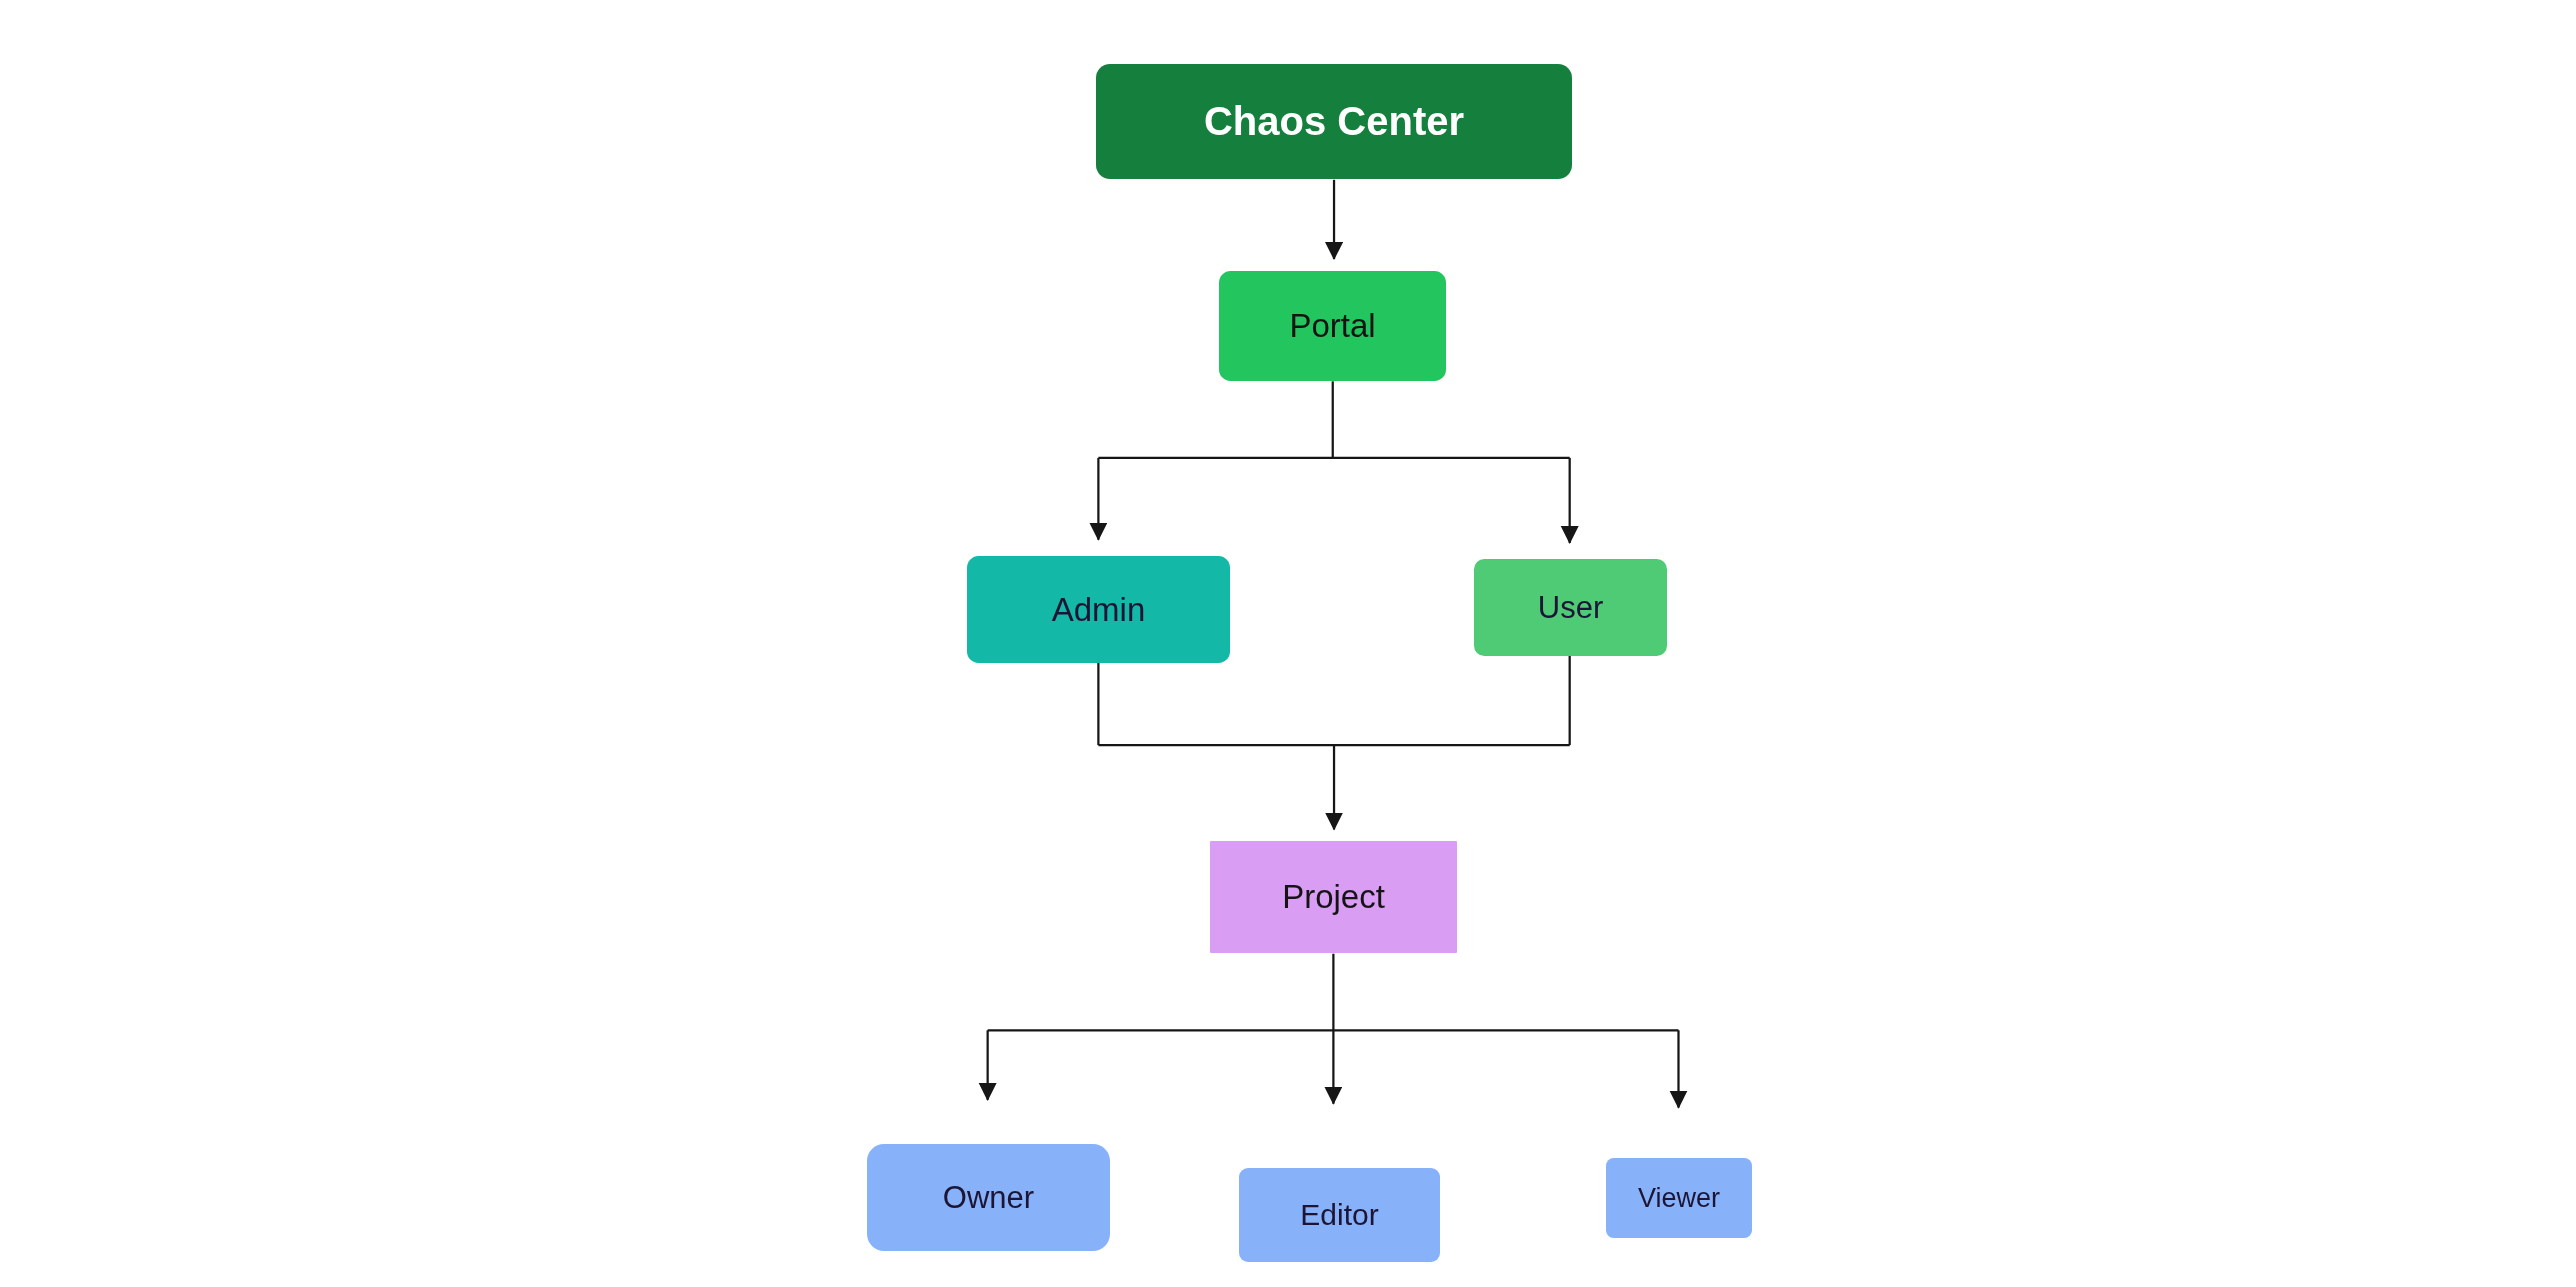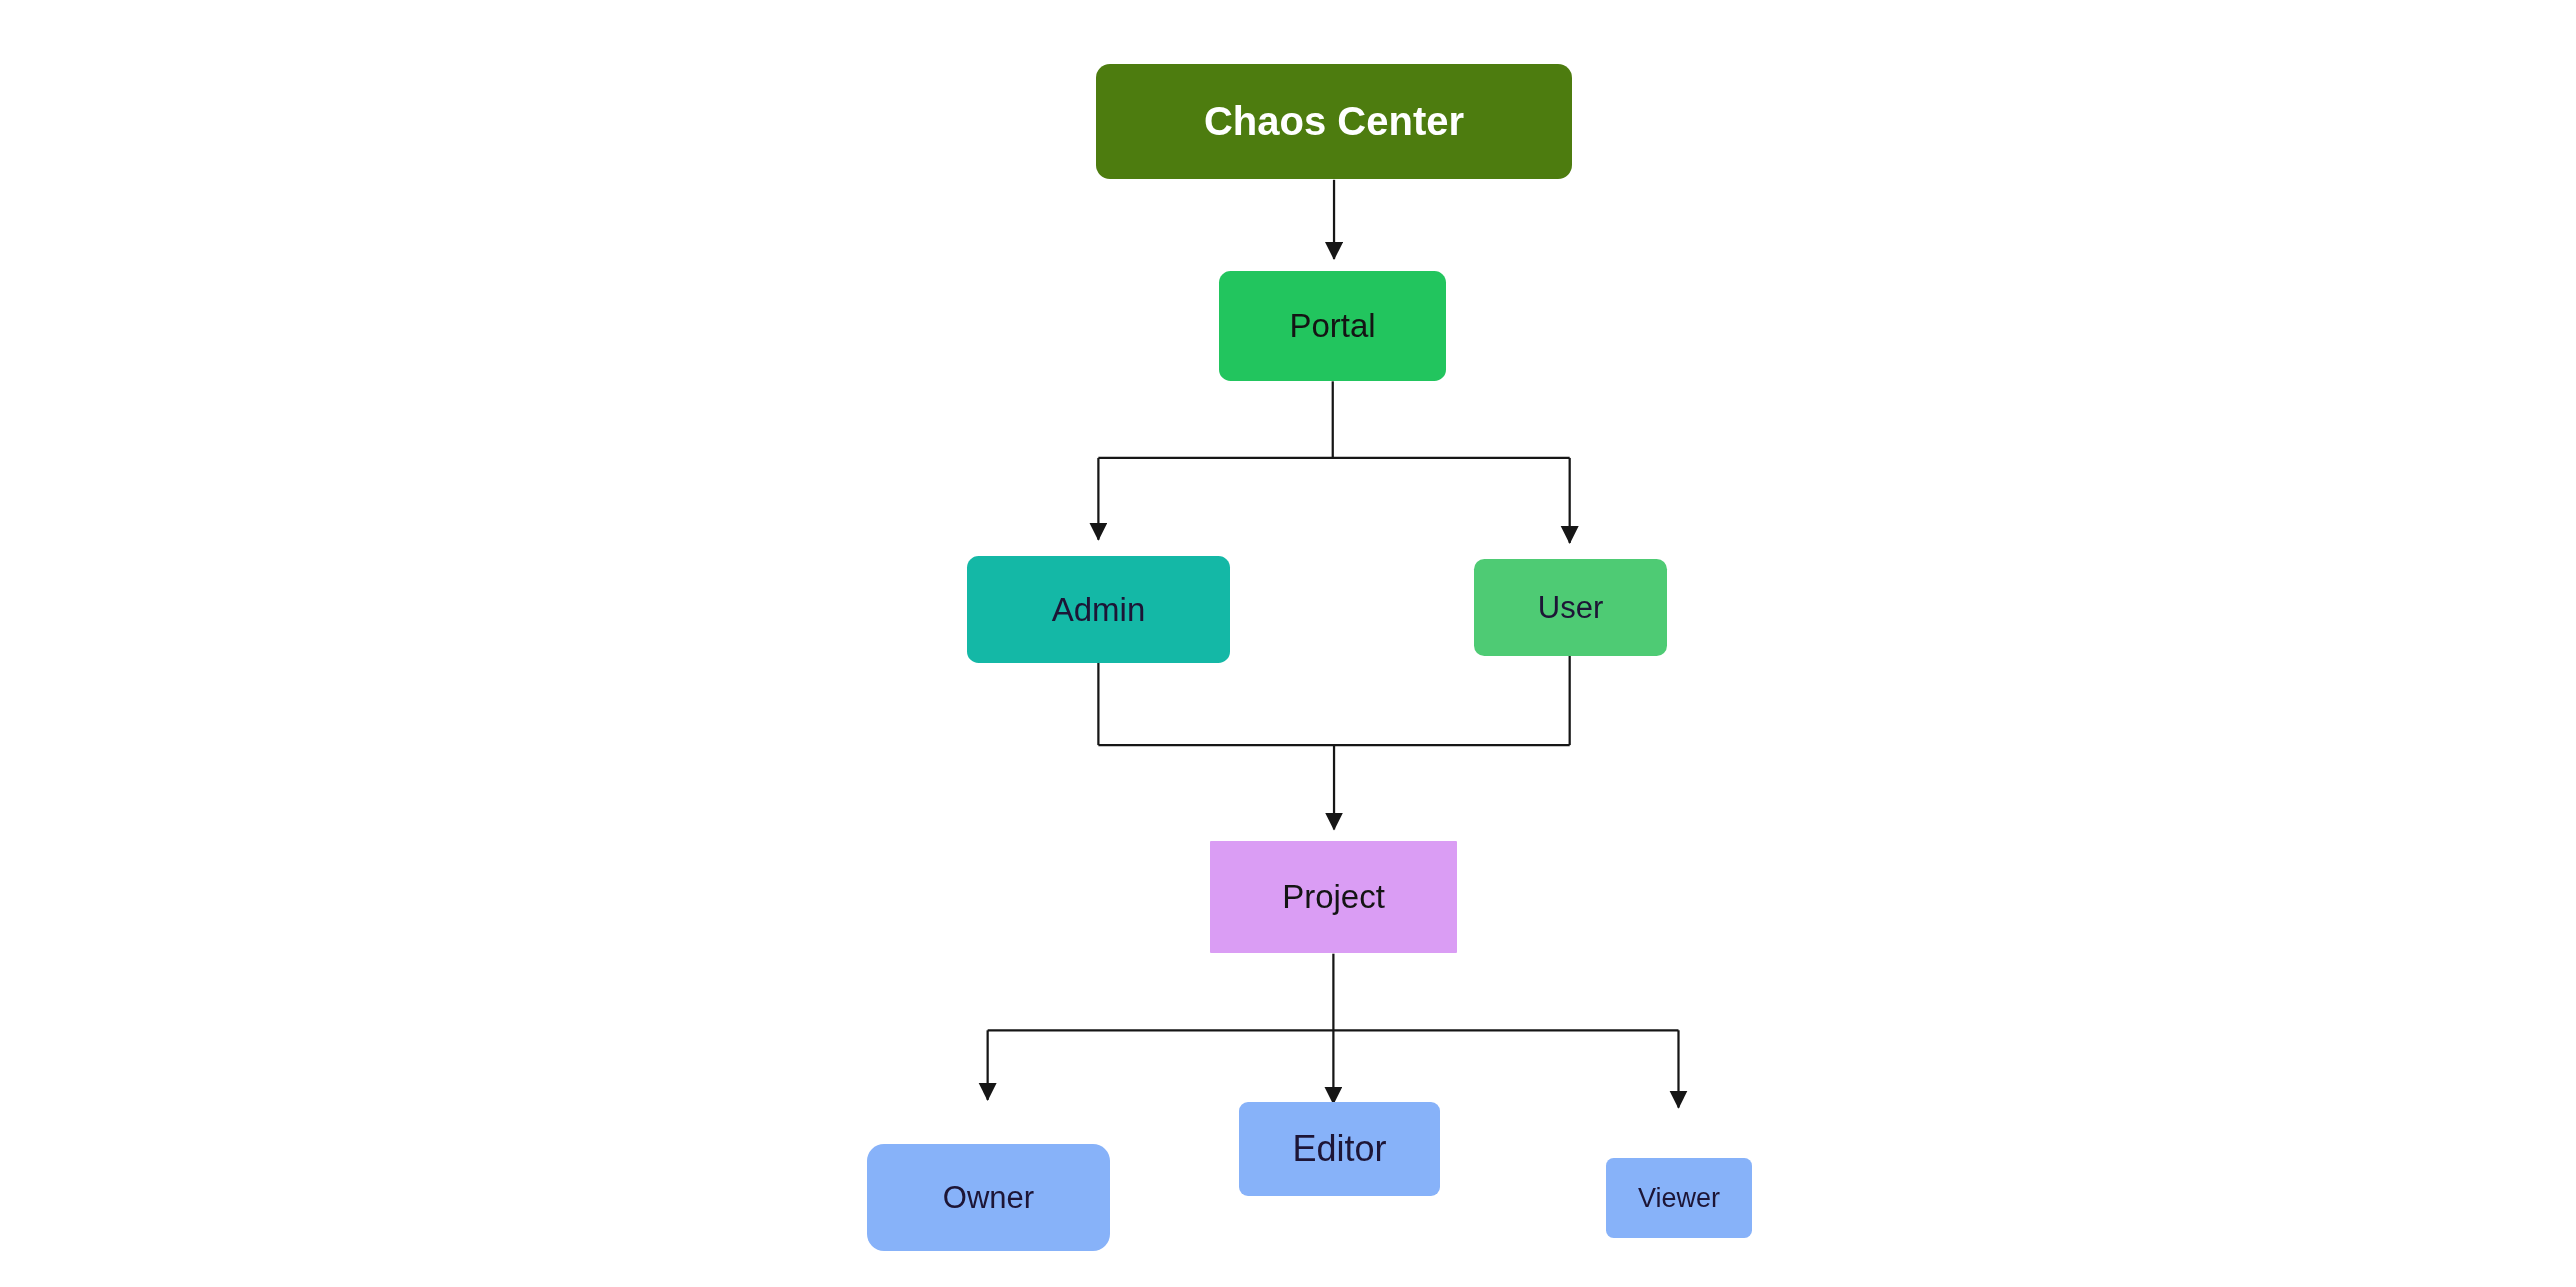--- a/index.html
+++ b/index.html
@@ -29,21 +29,21 @@
   }
   .node .lbl {
     white-space: nowrap;
   }
   .n-chaos  { left: 1096px; top:   64px; width: 476px; height: 115px; border-radius: 14px; font-size: 40px; font-weight: 700; }
   .n-portal { left: 1219px; top:  271px; width: 227px; height: 110px; border-radius: 11.6px; font-size: 33px; }
   .n-admin  { left: 967px; top:  556px; width: 263px; height: 107px; border-radius: 11.6px; font-size: 33px; }
   .n-user   { left: 1474px; top:  559px; width: 193px; height: 97px; border-radius: 10.3px; font-size: 31px; }
   .n-project{ left: 1210px; top: 841px; width: 247px; height: 112px; border-radius: 1px; font-size: 33px; }
   .n-owner  { left: 867px; top: 1144px; width: 243px; height: 107px; border-radius: 17px; font-size: 31px; }
-  .n-editor { left: 1239px; top: 1102px; width: 201px; height: 94px; border-radius: 9px; font-size: 36px; }
+  .n-editor { left: 1239px; top: 1168px; width: 201px; height: 94px; border-radius: 9px; font-size: 30px; }
   .n-viewer { left: 1606px; top: 1158px; width: 146px; height: 80px; border-radius: 7.7px; font-size: 27px; }
 </style>
 </head>
 <body>
 
 <div class="canvas" style="background: rgb(255, 255, 255);">
 
   <svg class="edges" viewBox="0 0 4001 2000" xmlns="http://www.w3.org/2000/svg" aria-hidden="true">
     <defs>
       <marker id="arrow" markerUnits="strokeWidth" markerWidth="9" markerHeight="9" refX="7.5" refY="4" orient="auto">
@@ -65,21 +65,21 @@
       <path d="M2072,1157 V1288" marker-end="url(#arrow)"></path>
 
       <path d="M2071,1481 V1600"></path>
       <path d="M1534,1600 H2607"></path>
       <path d="M1534,1600 V1708" marker-end="url(#arrow)"></path>
       <path d="M2071,1600 V1714" marker-end="url(#arrow)"></path>
       <path d="M2607,1600 V1720" marker-end="url(#arrow)"></path>
     </g>
   </svg>
 
-  <div class="node n-chaos" style="background: #4d7c0f; color: rgb(255, 255, 255);">
+  <div class="node n-chaos" style="background: #15803d; color: rgb(255, 255, 255);">
     <span class="lbl">Chaos Center</span>
   </div>
 
   <div class="node n-portal" style="background: #22c55e; color: rgb(20, 20, 20);">
     <span class="lbl">Portal</span>
   </div>
 
   <div class="node n-admin" style="background: #14b8a6; color: rgb(29, 21, 54);">
     <span class="lbl">Admin</span>
   </div>

